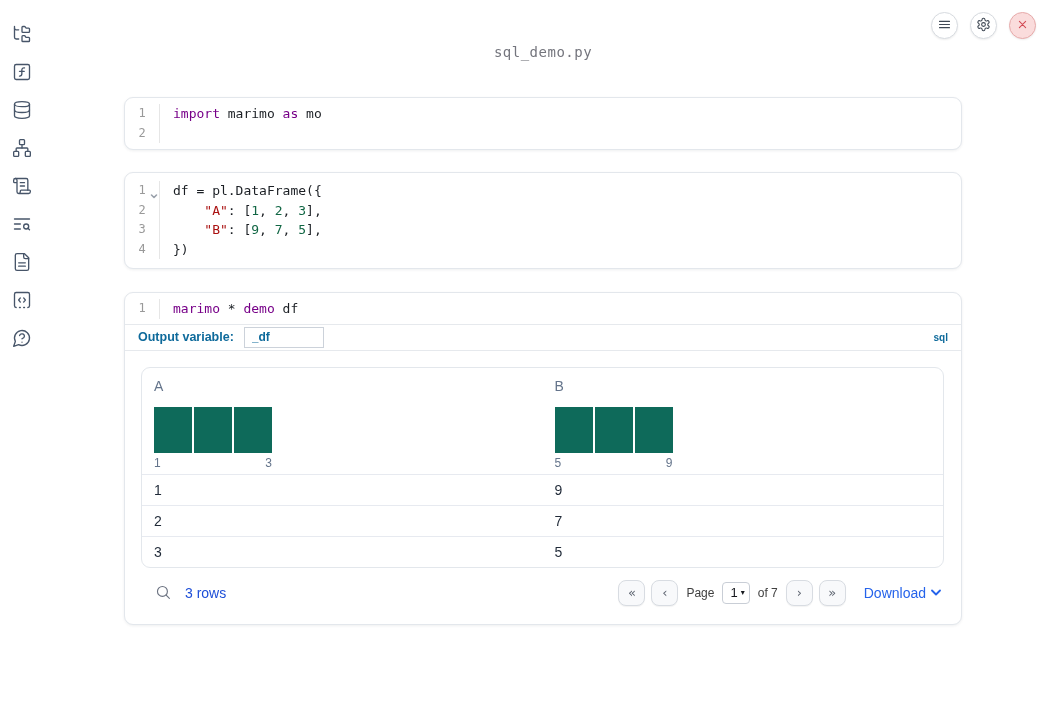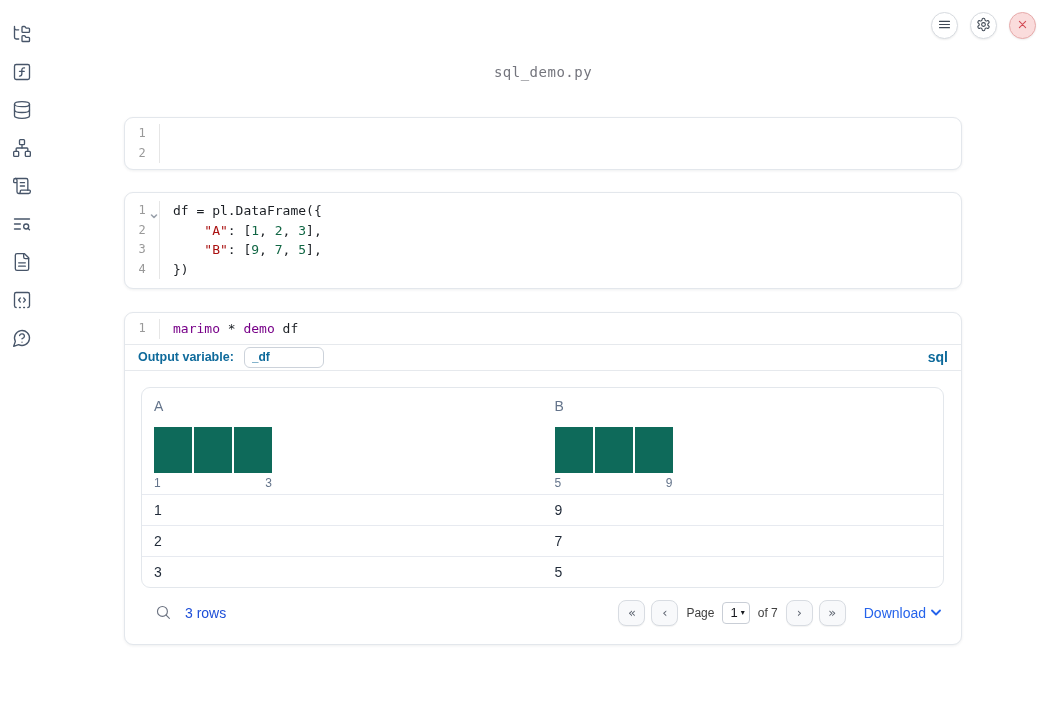--- a/index.html
+++ b/index.html
@@ -20,21 +20,21 @@
   .circle-btn { width:27px; height:27px; border-radius:50%; background:#fff;
     border:1px solid #d7dbe0; box-shadow:0 1px 2px rgba(0,0,0,.07);
     display:flex; align-items:center; justify-content:center; cursor:pointer; }
   .circle-btn svg { width:15px; height:15px; stroke:#3f4854; fill:none;
     stroke-width:1.7; stroke-linecap:round; stroke-linejoin:round; }
   .circle-btn.close { background:#fadcdc; border-color:#e7aaaa; }
   .circle-btn.close svg { stroke:var(--close-red,#d24b55); }
 
   
   .main { position:absolute; left:124px; top:0; width:838px; }
-  .nb-title { margin-top:64px; text-align:center; font-family:"DejaVu Sans Mono",monospace;
+  .nb-title { margin-top:44px; text-align:center; font-family:"DejaVu Sans Mono",monospace;
     font-size:14px; color:#74757d; letter-spacing:.5px; }
 
   .cell { background:#fff; border:1px solid #e3e7ec; border-radius:9px;
     box-shadow:0 1px 3px rgba(15,23,42,.07); }
   .codeblock { display:flex; }
   .gutter { width:35px; flex:none; border-right:1px solid #e6e6e6; }
   .ln { position:relative; height:19.5px; line-height:19.5px; text-align:center;
     font-family:"DejaVu Sans Mono",monospace; font-size:12px; color:#999; }
   .fold { position:absolute; right:1px; top:6px; width:8px; height:8px; cursor:pointer; }
   .fold svg { width:8px; height:8px; stroke:#9aa1ab; fill:none; stroke-width:1.6;
@@ -48,23 +48,23 @@
 
   .cell-imports { margin-top:37px; padding:6px 0; }
   .cell-df { margin-top:22px; padding:8px 0 9px; }
   .cell-sql { margin-top:23px; padding-top:6px; }
   .cell-sql .codeblock { border-bottom:1px solid #e6e9ed; padding-bottom:5px; }
 
   .outvar-row { display:flex; align-items:center; height:26px; padding:0 13px;
     border-bottom:1px solid #e6e9ed; }
   .outvar-label { font-size:12.5px; font-weight:bold; color:var(--accent-blue,#0e6a9b); }
   .outvar-input { margin-left:10px; width:80px; height:21px; border:1px solid #ccd2da;
-    border-radius:6px; padding:0 7px; font-family:"Liberation Sans",sans-serif;
+    border-radius:0; padding:0 7px; font-family:"Liberation Sans",sans-serif;
     font-size:12px; font-weight:bold; color:var(--accent-blue,#0e6a9b); background:#fff; outline:none; }
-  .lang-badge { margin-left:auto; font-size:14px; font-weight:bold; color:var(--accent-blue,#0e6a9b);text-align:center; }
+  .lang-badge { margin-left:auto; font-size:10px; font-weight:bold; color:var(--accent-blue,#0e6a9b);text-align:center; }
 
   
   .output-area { padding:16px 17px 6px 16px; }
   .table-panel { border:1px solid #e3e7ec; border-radius:9px; overflow:hidden; }
   .thead-row { display:flex; }
   .hcell { flex:1; padding:10px 12px 4px; }
   .hname { font-size:14px; color:#64748b; }
   .hist { margin-top:13px; }
   .bars { display:flex; align-items:flex-end; gap:2px; width:118px; height:46px; }
   .bar { flex:1; height:100%; background:var(--histogram-bar,#0e6a5a); }
@@ -195,20 +195,21 @@
 
   <div class="nb-title">sql_demo.py</div>
 
   <div class="cell cell-imports">
     <div class="codeblock">
       <div class="gutter">
         <div class="ln">1</div>
         <div class="ln">2</div>
       </div>
       <div class="codecol">
+        <div class="codeline"><span class="tk-kw">import</span><span> marimo </span><span class="tk-kw">as</span><span> mo</span></div>
       </div>
     </div>
   </div>
 
   <div class="cell cell-df">
     <div class="codeblock">
       <div class="gutter">
         <div class="ln"><span>1</span><span class="fold"><svg viewBox="0 0 8 8">
                 <path d="M1.5 3 4 5.5 6.5 3"></path>
               </svg></span></div>

